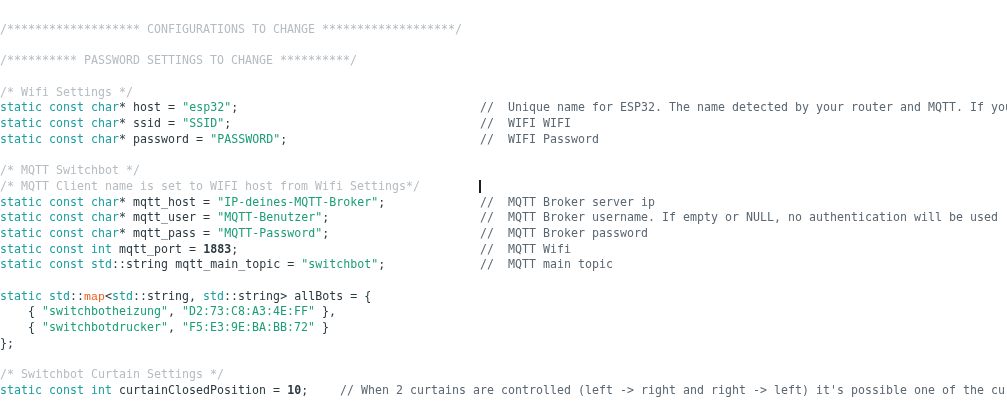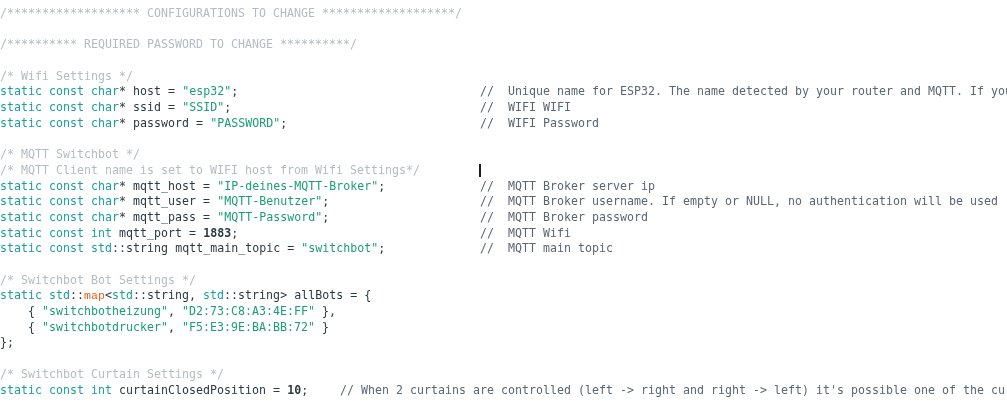--- a/index.html
+++ b/index.html
@@ -12,21 +12,21 @@
     height: 413px;
     overflow: hidden;
     font-family: "DejaVu Sans Mono", monospace;
   }
   #editor {
     position: relative;
     width: 1007px;
     height: 413px;
     background: #ffffff;
     overflow: hidden;
-    padding-top: 6px;
+    padding-top: 22px;
     box-sizing: border-box;
   }
   .line {
     position: relative;
     height: 15.7px;
     line-height: 15.7px;
     white-space: pre;
     font-size: 11.6px;
     letter-spacing: 0.02px;
     font-family: "DejaVu Sans Mono", monospace;
@@ -62,36 +62,35 @@
     height: 13.5px;
     background: #1d1d1d;
   }
 </style>
 </head>
 <body>
 
 <div id="editor">
     <div class="line"><span class="code"><span class="comment">/******************* CONFIGURATIONS TO CHANGE *******************/</span></span></div>
     <div class="line"><span class="code"></span></div>
-    <div class="line"><span class="code"><span class="comment">/********** REQUIRED PASSWORD TO CHANGE **********/</span></span></div>
+    <div class="line"><span class="code"><span class="comment">/********** PASSWORD SETTINGS TO CHANGE **********/</span></span></div>
     <div class="line"><span class="code"></span></div>
     <div class="line"><span class="code"><span class="comment">/* Wifi Settings */</span></span></div>
     <div class="line"><span class="code"><span class="kw">static</span><span class="plain"> </span><span class="kw">const</span><span class="plain"> </span><span class="kw">char</span><span class="plain">* </span><span class="ident">host</span><span class="plain"> = </span><span class="str">"esp32"</span><span class="plain">;</span></span><span class="cmt-col sidecmt">//  Unique name for ESP32. The name detected by your router and MQTT. If you are usi</span></div>
     <div class="line"><span class="code"><span class="kw">static</span><span class="plain"> </span><span class="kw">const</span><span class="plain"> </span><span class="kw">char</span><span class="plain">* </span><span class="ident">ssid</span><span class="plain"> = </span><span class="str">"SSID"</span><span class="plain">;</span></span><span class="cmt-col sidecmt">//  WIFI WIFI</span></div>
     <div class="line"><span class="code"><span class="kw">static</span><span class="plain"> </span><span class="kw">const</span><span class="plain"> </span><span class="kw">char</span><span class="plain">* </span><span class="ident">password</span><span class="plain"> = </span><span class="str">"PASSWORD"</span><span class="plain">;</span></span><span class="cmt-col sidecmt">//  WIFI Password</span></div>
     <div class="line"><span class="code"></span></div>
     <div class="line"><span class="code"><span class="comment">/* MQTT Switchbot */</span></span></div>
     <div class="line"><span class="code"><span class="comment">/* MQTT Client name is set to WIFI host from Wifi Settings*/</span></span><span class="caret"></span></div>
     <div class="line"><span class="code"><span class="kw">static</span><span class="plain"> </span><span class="kw">const</span><span class="plain"> </span><span class="kw">char</span><span class="plain">* </span><span class="ident">mqtt_host</span><span class="plain"> = </span><span class="str">"IP-deines-MQTT-Broker"</span><span class="plain">;</span></span><span class="cmt-col sidecmt">//  MQTT Broker server ip</span></div>
     <div class="line"><span class="code"><span class="kw">static</span><span class="plain"> </span><span class="kw">const</span><span class="plain"> </span><span class="kw">char</span><span class="plain">* </span><span class="ident">mqtt_user</span><span class="plain"> = </span><span class="str">"MQTT-Benutzer"</span><span class="plain">;</span></span><span class="cmt-col sidecmt">//  MQTT Broker username. If empty or NULL, no authentication will be used</span></div>
     <div class="line"><span class="code"><span class="kw">static</span><span class="plain"> </span><span class="kw">const</span><span class="plain"> </span><span class="kw">char</span><span class="plain">* </span><span class="ident">mqtt_pass</span><span class="plain"> = </span><span class="str">"MQTT-Password"</span><span class="plain">;</span></span><span class="cmt-col sidecmt">//  MQTT Broker password</span></div>
     <div class="line"><span class="code"><span class="kw">static</span><span class="plain"> </span><span class="kw">const</span><span class="plain"> </span><span class="kw">int</span><span class="plain"> </span><span class="ident">mqtt_port</span><span class="plain"> = </span><span class="num">1883</span><span class="plain">;</span></span><span class="cmt-col sidecmt">//  MQTT Wifi</span></div>
     <div class="line"><span class="code"><span class="kw">static</span><span class="plain"> </span><span class="kw">const</span><span class="plain"> </span><span class="kw">std</span><span class="plain">::</span><span class="ident">string</span><span class="plain"> </span><span class="ident">mqtt_main_topic</span><span class="plain"> = </span><span class="str">"switchbot"</span><span class="plain">;</span></span><span class="cmt-col sidecmt">//  MQTT main topic</span></div>
     <div class="line"><span class="code"></span></div>
-    <div class="line"><span class="code"><span class="comment">/* Switchbot Bot Settings */</span></span></div>
     <div class="line"><span class="code"><span class="kw">static</span><span class="plain"> </span><span class="kw">std</span><span class="plain">::</span><span class="typeorg">map</span><span class="plain">&lt;</span><span class="kw">std</span><span class="plain">::</span><span class="ident">string</span><span class="plain">, </span><span class="kw">std</span><span class="plain">::</span><span class="ident">string</span><span class="plain">&gt; </span><span class="ident">allBots</span><span class="plain"> = {</span></span></div>
     <div class="line"><span class="code"><span class="plain">    { </span><span class="str">"switchbotheizung"</span><span class="plain">, </span><span class="str">"D2:73:C8:A3:4E:FF"</span><span class="plain"> },</span></span></div>
     <div class="line"><span class="code"><span class="plain">    { </span><span class="str">"switchbotdrucker"</span><span class="plain">, </span><span class="str">"F5:E3:9E:BA:BB:72"</span><span class="plain"> }</span></span></div>
     <div class="line"><span class="code"><span class="plain">};</span></span></div>
     <div class="line"><span class="code"></span></div>
     <div class="line"><span class="code"><span class="comment">/* Switchbot Curtain Settings */</span></span></div>
     <div class="line"><span class="code"><span class="kw">static</span><span class="plain"> </span><span class="kw">const</span><span class="plain"> </span><span class="kw">int</span><span class="plain"> </span><span class="ident">curtainClosedPosition</span><span class="plain"> = </span><span class="num">10</span><span class="plain">;</span></span><span class="sidecmt" style="position: absolute; left: 340px; top: 0px; white-space: pre;">// When 2 curtains are controlled (left -&gt; right and right -&gt; left) it's possible one of the cur</span></div>
   </div>
 
 </body></html>

